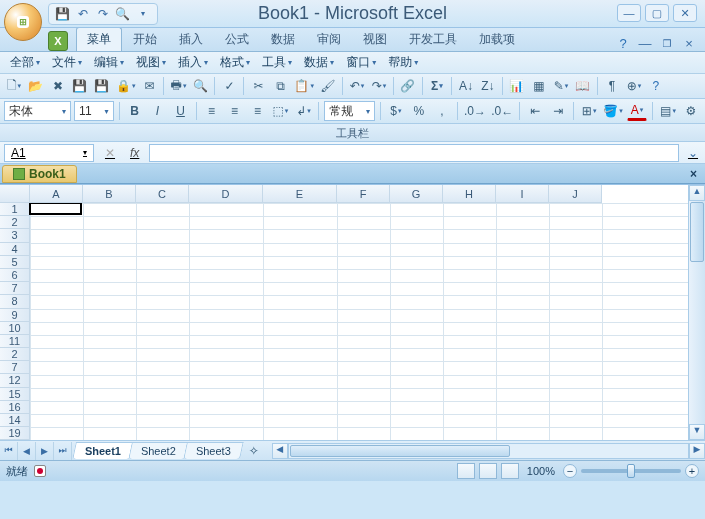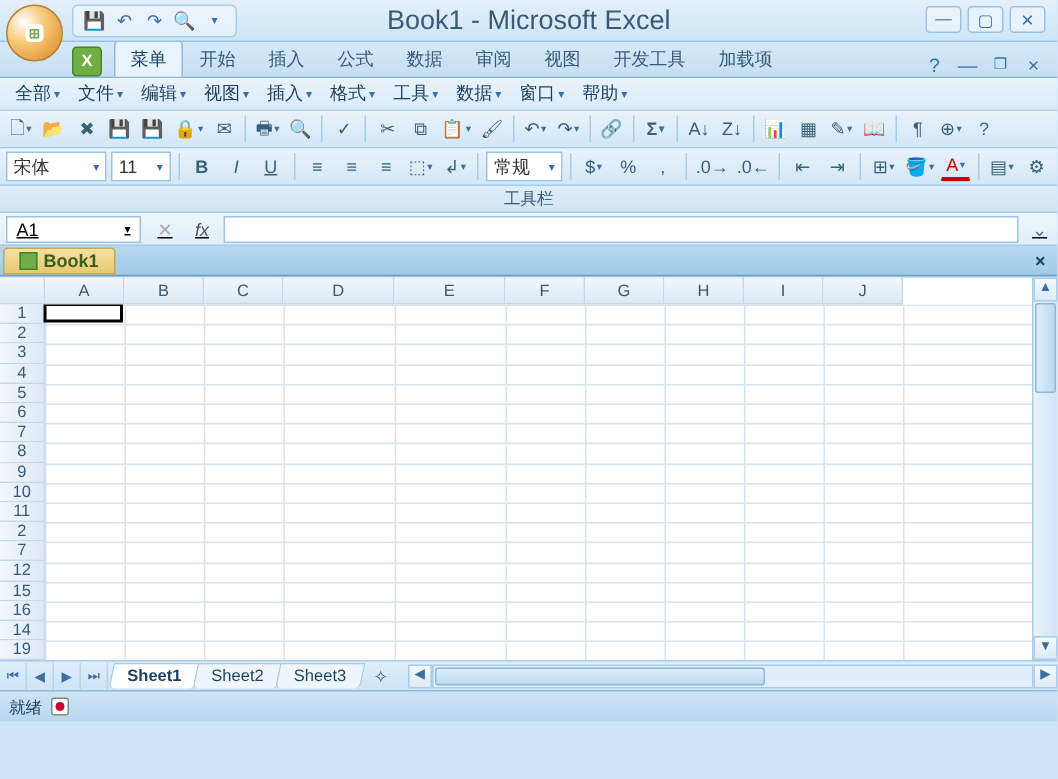--- a/index.html
+++ b/index.html
@@ -359,13 +359,24 @@
     <div class="track">
         <div class="thumb"></div>
       </div>
     <div class="arr">▶</div>
   </div>
 </div>
 
 <div class="status-bar">
   <span class="ready">就绪</span>
   <span class="rec"></span>
+  <div class="status-right">
+    <div class="view-btn"></div>
+    <div class="view-btn"></div>
+    <div class="view-btn"></div>
+    <span style="margin:0 4px;">100%</span>
+    <div class="zoom-btn">−</div>
+    <div class="zoom-slider">
+        <div class="knob"></div>
+      </div>
+    <div class="zoom-btn">+</div>
+  </div>
 </div>
 
 </body></html>

